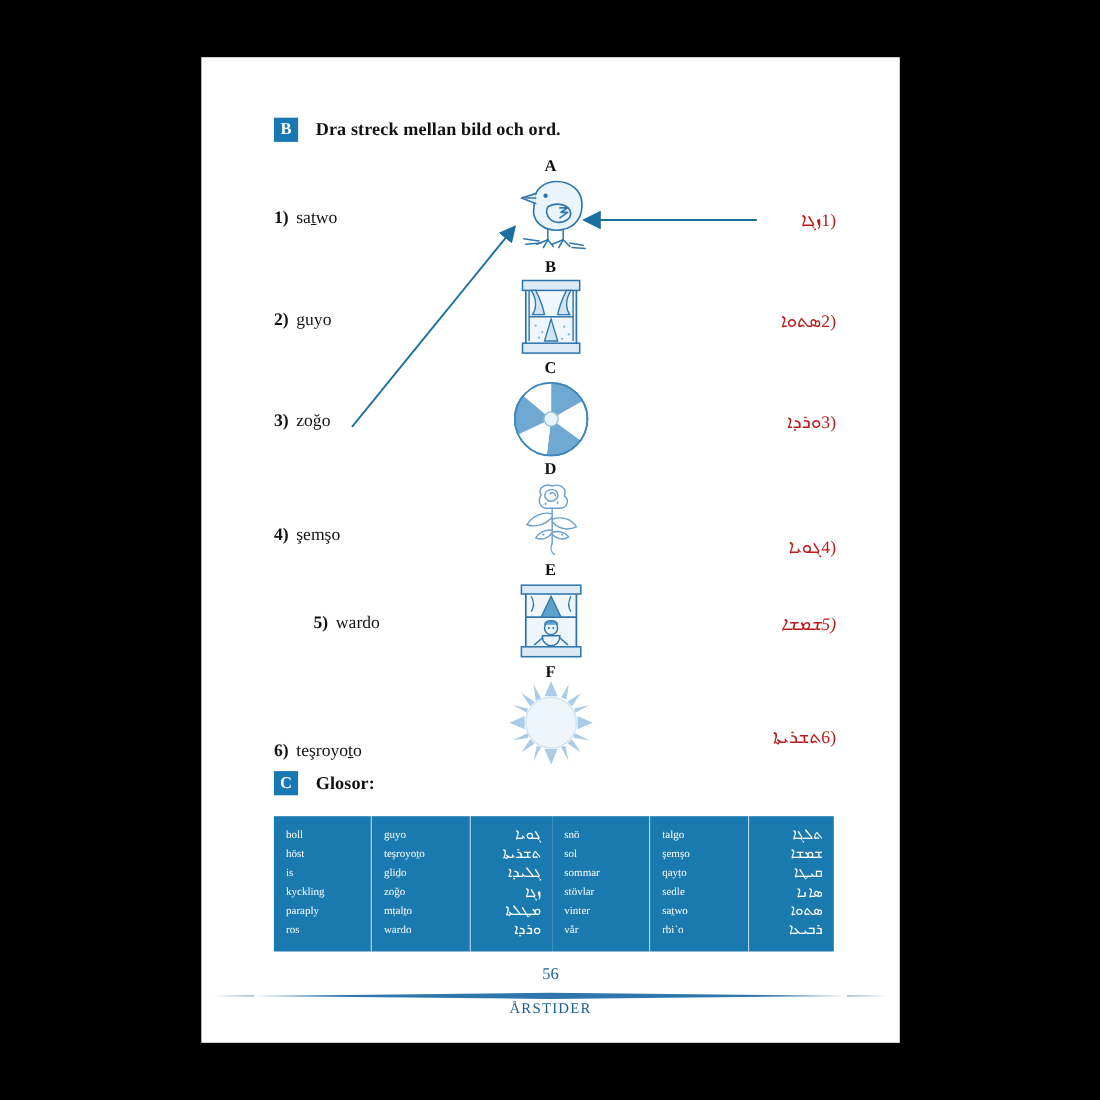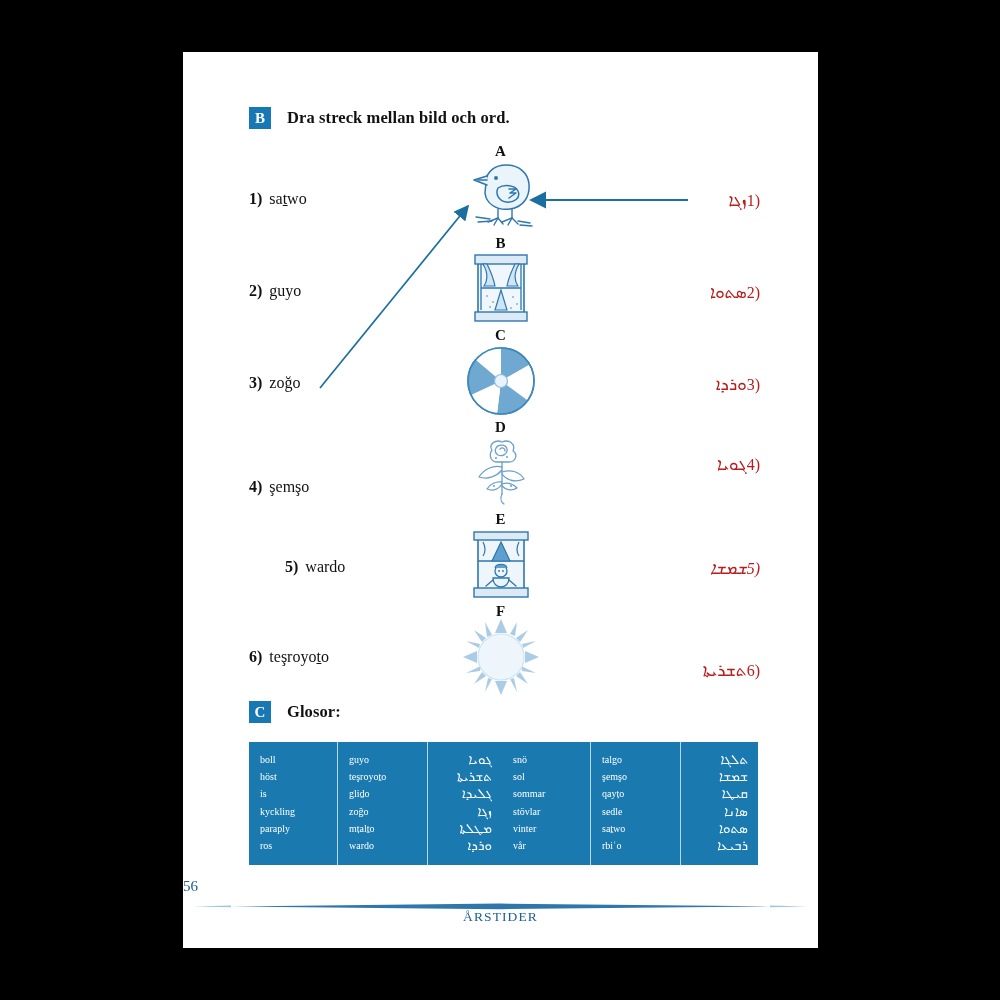--- a/index.html
+++ b/index.html
@@ -136,20 +136,21 @@
   .cell.syriac {
     font-family: "DejaVu Sans", sans-serif;
     font-size: 13.5px;
     line-height: 17.2px;
     direction: rtl;
   }
 
   
   #footer { position: absolute; left: 0; top: 826px; width: 635px; }
   .folio {
+    text-align: center;
     font-family: "Liberation Serif", serif;
     font-size: 15px;
     color: #1b5f92;
   }
   .rule-wrap { position: relative; height: 9px; margin-top: 2px; }
   .footer-name {
     text-align: center;
     font-family: "Liberation Serif", serif;
     font-size: 13.5px;
     letter-spacing: 1.1px;
@@ -185,34 +186,34 @@
     </div>
     <div class="left-word" style="top:322px;">
       <span class="num">3)</span><span>zoğo</span>
     </div>
     <div class="left-word" style="top:414px;margin-top:12px;">
       <span class="num">4)</span><span>şemşo</span>
     </div>
     <div class="left-word" style="top:506px;margin-left:36px;">
       <span class="num">5)</span><span>wardo</span>
     </div>
-    <div class="left-word" style="top:596px;">
+    <div class="left-word" style="top:622px;">
       <span class="num">6)</span><span>teşroyoṯo</span>
     </div>
 
     <div class="right-word" style="top:138px;">
       <span class="num">(1</span><span class="syr">ܙܓܐ</span>
     </div>
     <div class="right-word" style="top:230px;">
       <span class="num">(2</span><span class="syr">ܣܬܘܐ</span>
     </div>
     <div class="right-word" style="top:322px;">
       <span class="num">(3</span><span class="syr">ܘܪܕܐ</span>
     </div>
-    <div class="right-word" style="top:402px;">
+    <div class="right-word" style="top:436px;">
       <span class="num">(4</span><span class="syr">ܓܘܝܐ</span>
     </div>
     <div class="right-word" style="top:506px;font-style:italic;">
       <span class="num">(5</span><span class="syr">ܫܡܫܐ</span>
     </div>
     <div class="right-word" style="top:598px;margin-top:10px;">
       <span class="num">(6</span><span class="syr">ܬܫܪܝܬܐ</span>
     </div>
 
     <div class="pic-letter" style="top:91px;">A</div>

